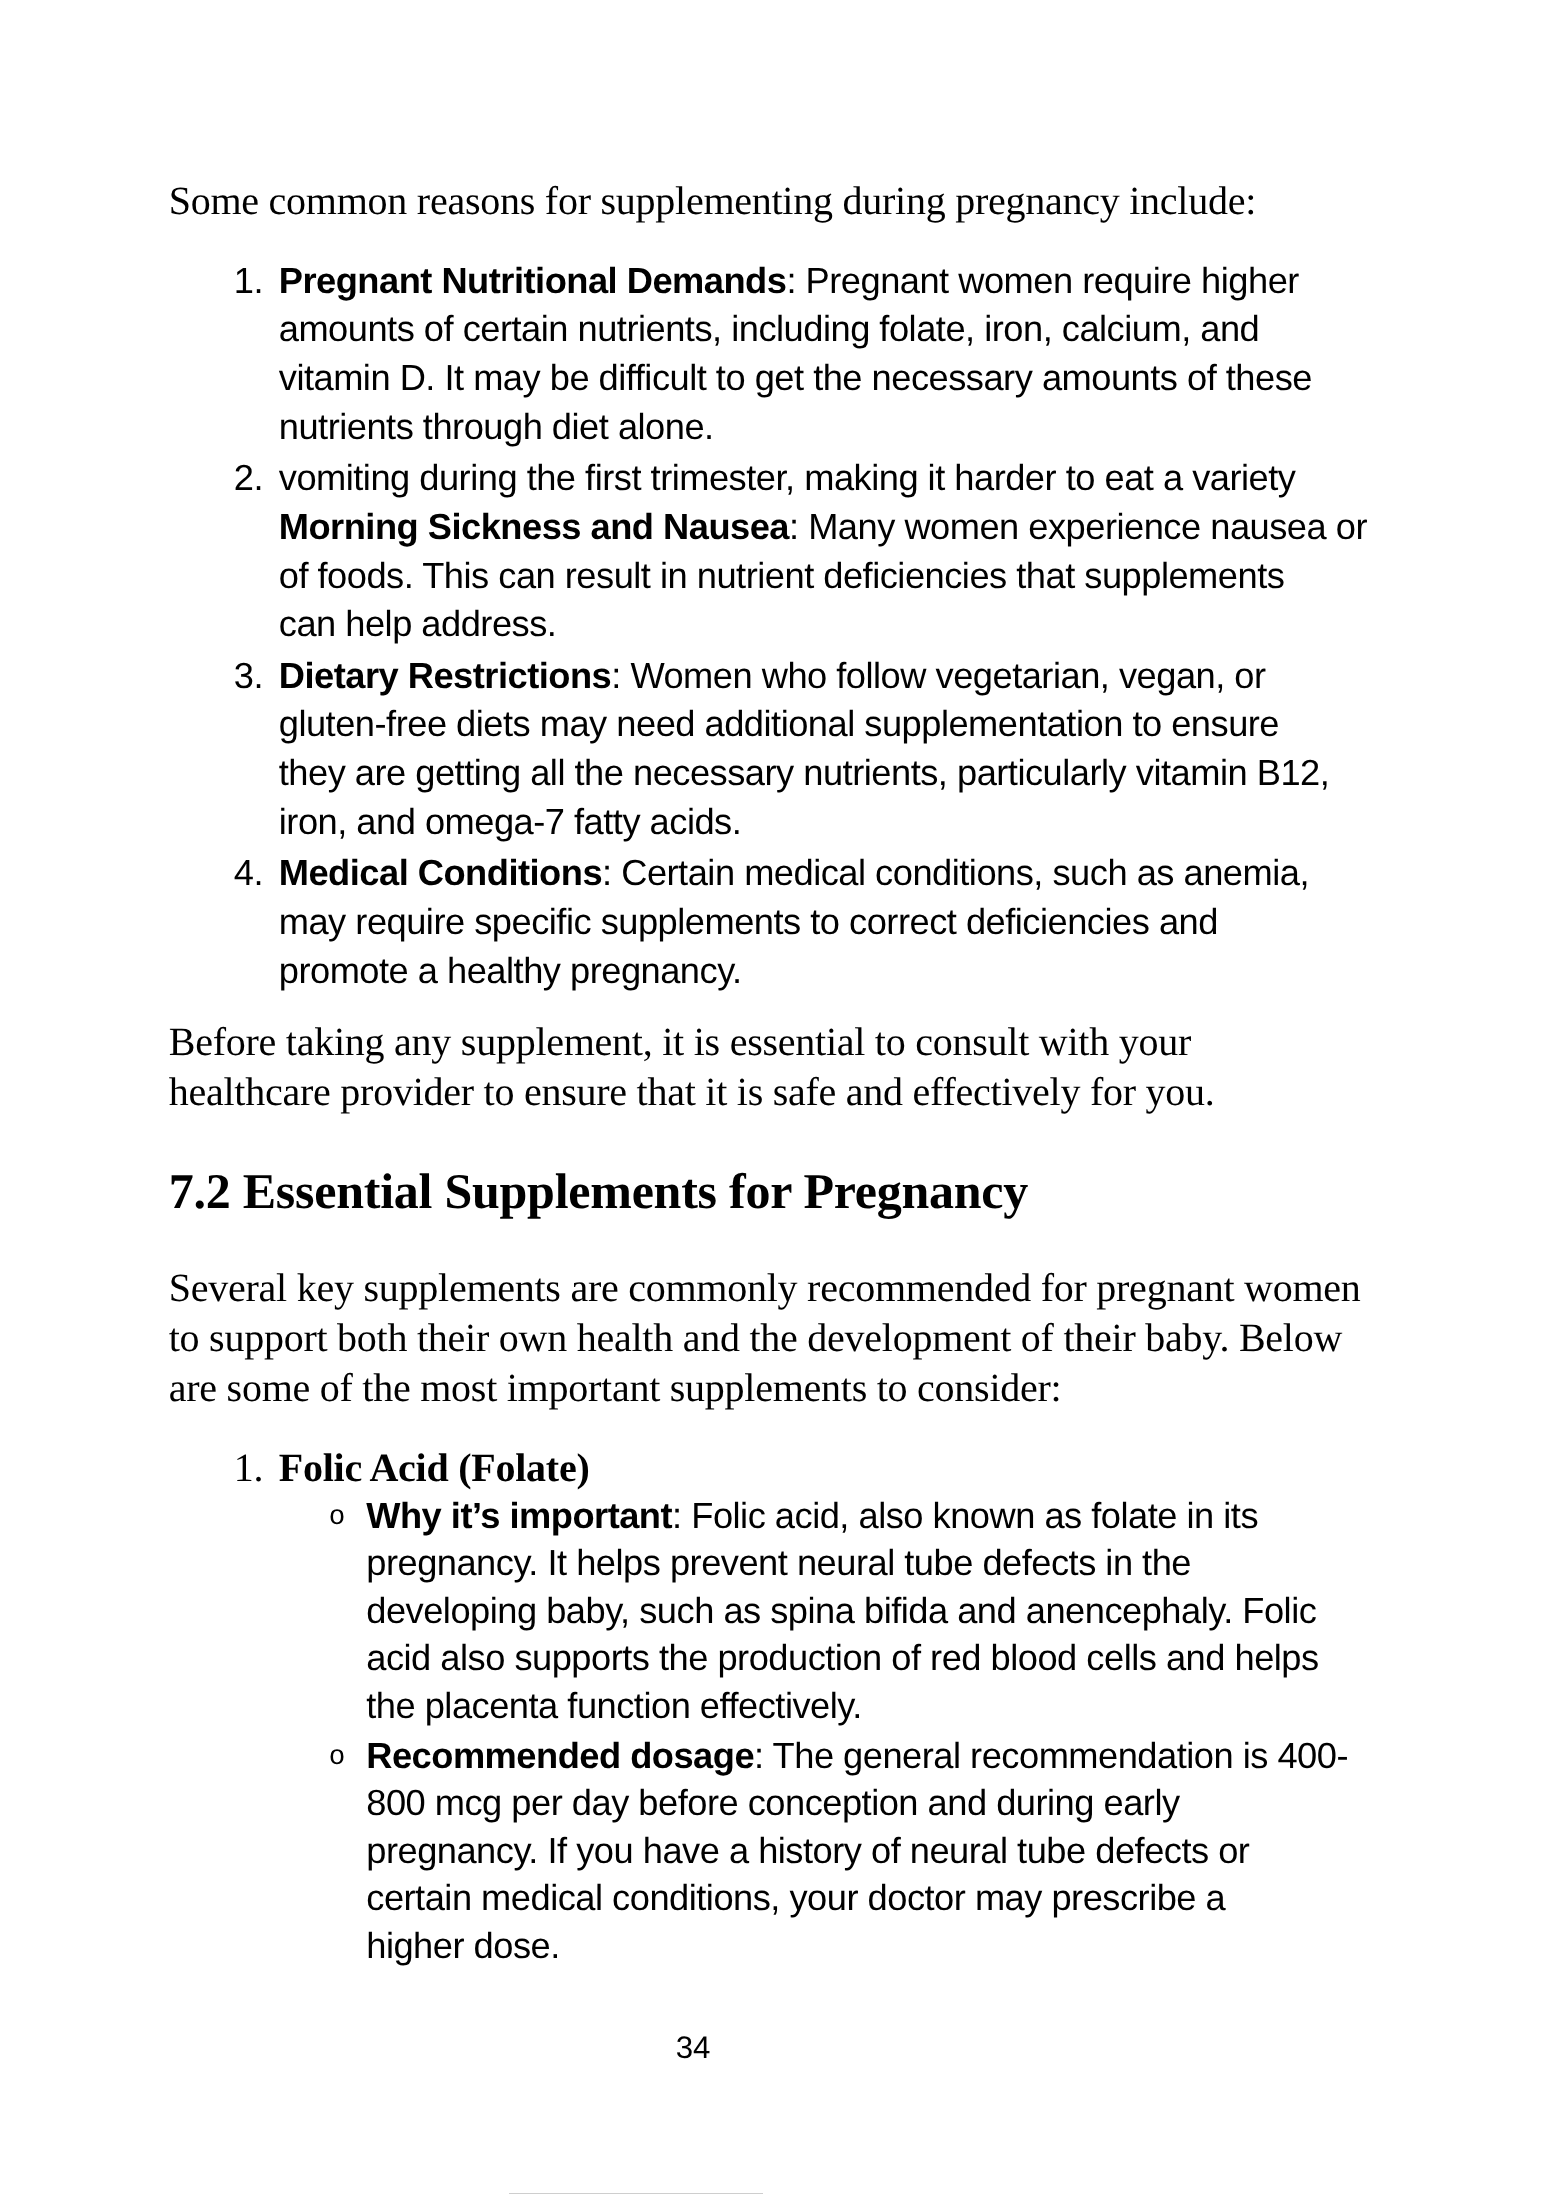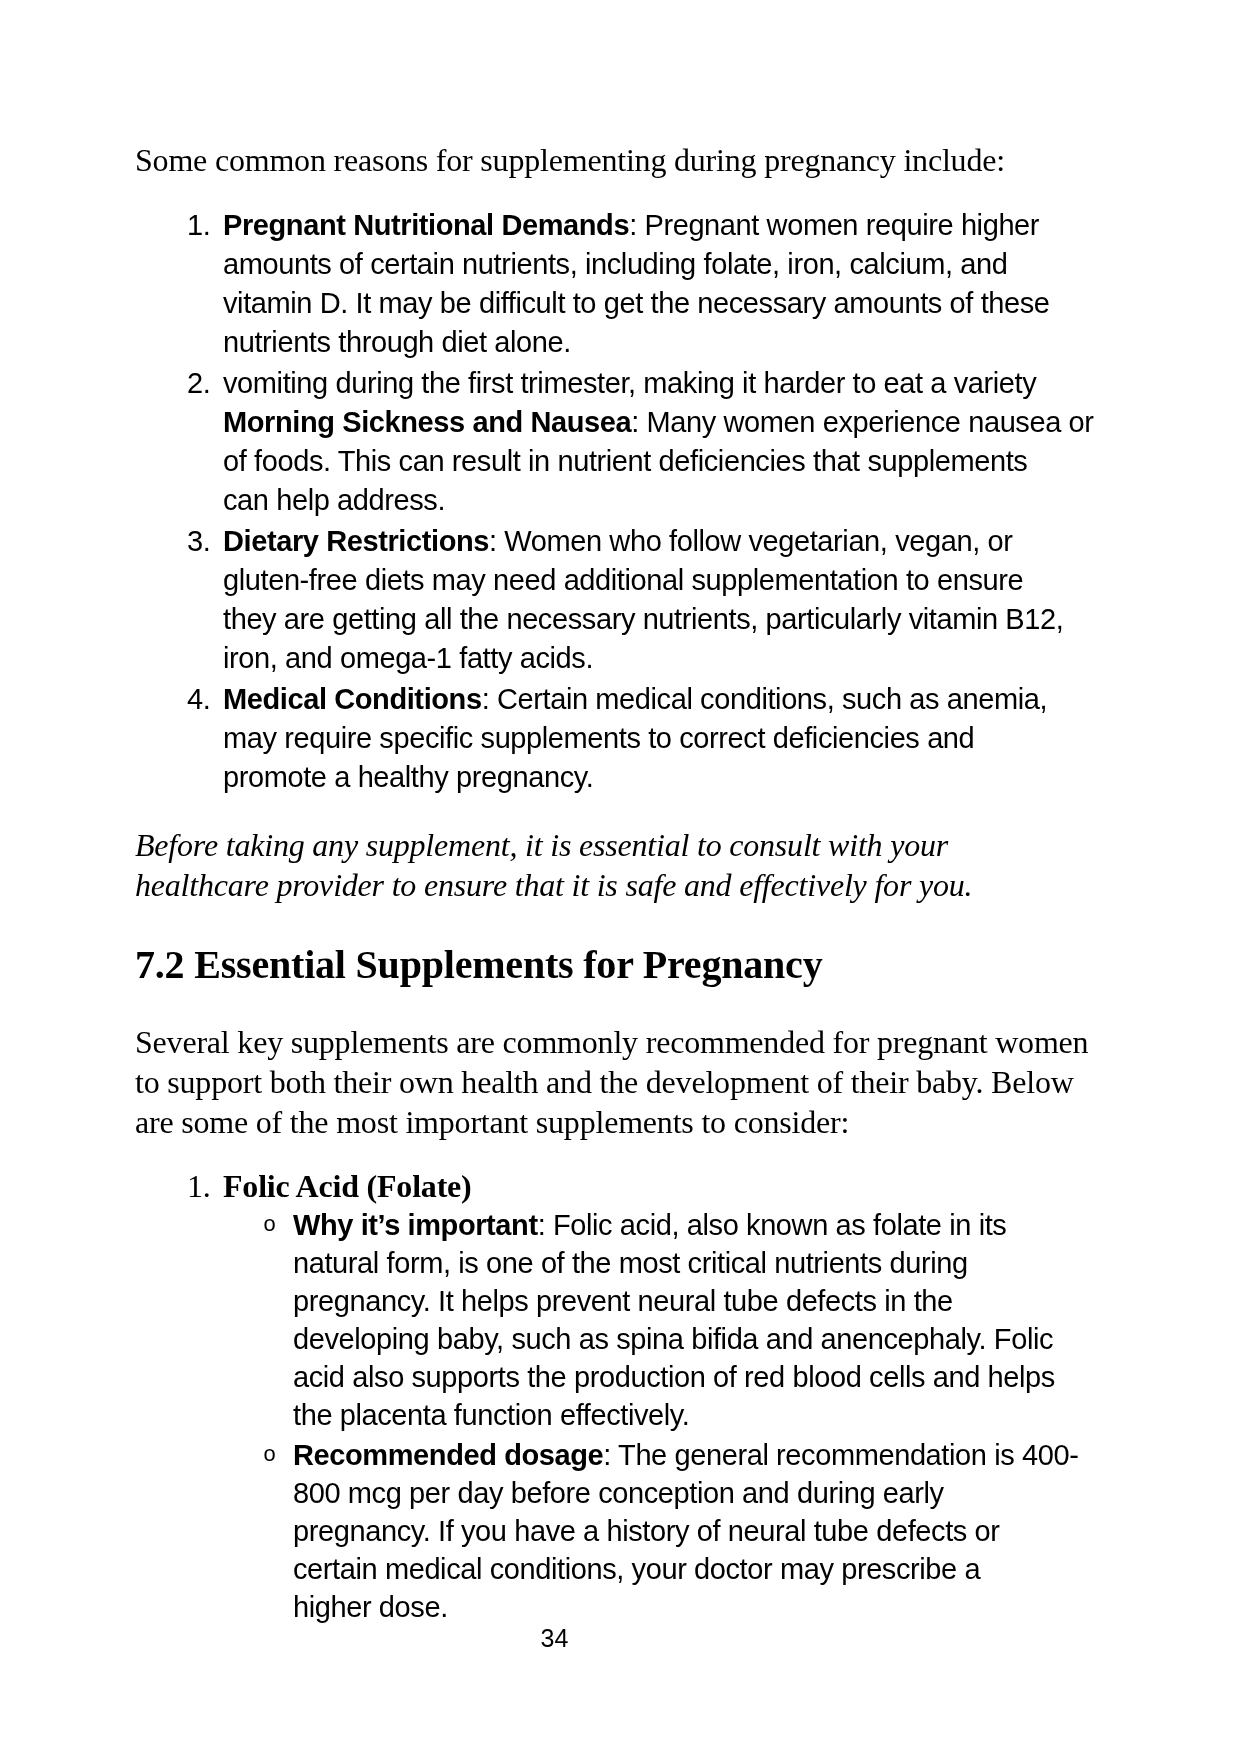--- a/index.html
+++ b/index.html
@@ -37,21 +37,21 @@
   .intro { margin-top: 0; }
   .reasons-list { margin-top: 26px; list-style: none; }
   .reasons-list .li { position: relative; padding-left: 88px; }
   .reasons-list .li + .li { margin-top: 2px; }
   .li-number {
     position: absolute;
     left: 52px;
     top: 0;
   }
   .b { font-weight: bold; }
-  .consult { margin-top: 28px; font-style: italic; }
+  .consult { margin-top: 16px; }
   .section-heading {
     margin-top: 36px;
     font-family: Liberation Serif, serif;
     font-weight: bold;
     font-size: 40px;
     line-height: 48px;
     letter-spacing: -0.2px;
     white-space: nowrap;
   }
   .overview { margin-top: 33px; }
@@ -112,21 +112,21 @@
         <div>vomiting during the first trimester, making it harder to eat a variety</div>
         <div><span class="b">Morning Sickness and Nausea</span><span>: Many women experience nausea or</span></div>
         <div>of foods. This can result in nutrient deficiencies that supplements</div>
         <div>can help address.</div>
       </li>
       <li class="li">
         <span class="li-number">3.</span>
         <div><span class="b">Dietary Restrictions</span><span>: Women who follow vegetarian, vegan, or</span></div>
         <div>gluten-free diets may need additional supplementation to ensure</div>
         <div>they are getting all the necessary nutrients, particularly vitamin B12,</div>
-        <div>iron, and omega-1 fatty acids.</div>
+        <div>iron, and omega-7 fatty acids.</div>
       </li>
       <li class="li">
         <span class="li-number">4.</span>
         <div><span class="b">Medical Conditions</span><span>: Certain medical conditions, such as anemia,</span></div>
         <div>may require specific supplements to correct deficiencies and</div>
         <div>promote a healthy pregnancy.</div>
       </li>
     </ol>
 
     <p class="serif consult">
@@ -145,21 +145,20 @@
     <ol class="serif supplements-list">
       <li>
         <div class="supp-name-line">
           <span class="li-number">1.</span>
           <span>Folic Acid (Folate)</span>
         </div>
         <ul class="sans sub-list">
           <li class="li">
             <span class="sub-marker">o</span>
             <div><span class="b">Why it’s important</span><span>: Folic acid, also known as folate in its</span></div>
-            <div>natural form, is one of the most critical nutrients during</div>
             <div>pregnancy. It helps prevent neural tube defects in the</div>
             <div>developing baby, such as spina bifida and anencephaly. Folic</div>
             <div>acid also supports the production of red blood cells and helps</div>
             <div>the placenta function effectively.</div>
           </li>
           <li class="li">
             <span class="sub-marker">o</span>
             <div><span class="b">Recommended dosage</span><span>: The general recommendation is 400-</span></div>
             <div>800 mcg per day before conception and during early</div>
             <div>pregnancy. If you have a history of neural tube defects or</div>

